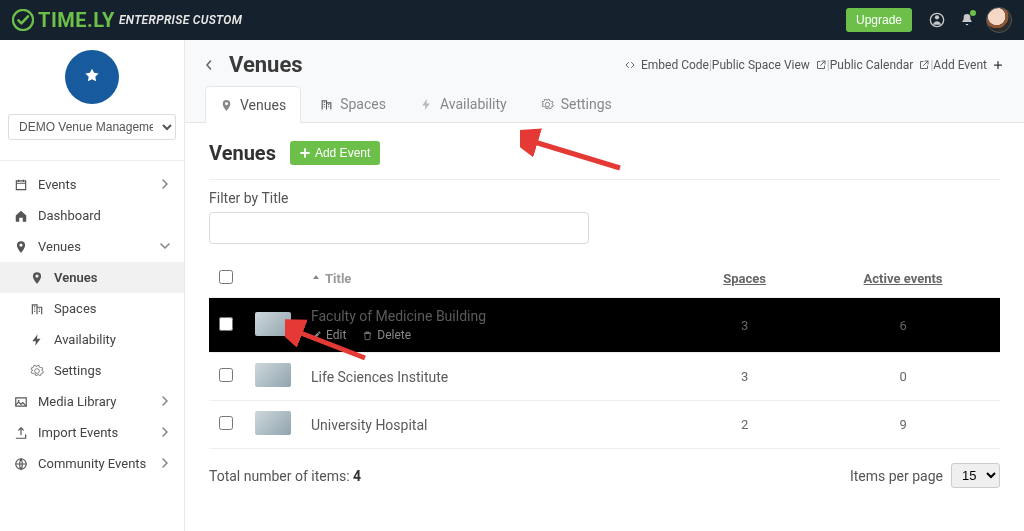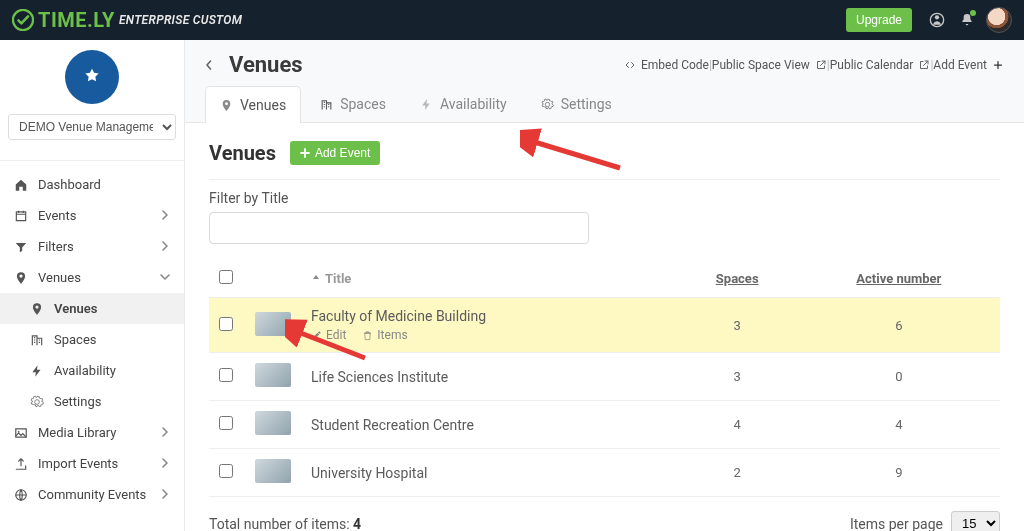--- a/index.html
+++ b/index.html
@@ -77,21 +77,21 @@
   .tbl { margin-top:16px; width:100%; border-collapse:collapse; }
   .tbl th, .tbl td { text-align:left; padding:10px 10px; border-bottom:1px solid #eee; }
   .tbl th { color:#999; font-weight:700; font-size:13px;text-decoration:underline; }
   .tbl th.center, .tbl td.center { text-align:center; color:#666; }
   .tbl th .sort { display:inline-flex; align-items:center; gap:4px;}
   .tbl th .sort svg { width:10px; height:10px; fill:#888;}
   .chkcol { width:36px; }
   .imgcol { width:48px; }
   .thumb { width:36px; height:24px; border-radius:2px; background:#d8d8d8; background:linear-gradient(135deg,#cfd8dc,#90a4ae); display:inline-block; }
   .tbl input[type=checkbox]{ width:14px; height:14px; border:1px solid #ccc; }
-  .row-hover { background:#fef9c3; }
+  .row-hover { background:#000000; }
   .row-title { color:#5b5b5b; font-size:14px; }
   .row-actions { margin-top:4px; display:flex; gap:16px; font-size:12px; color:#888;}
   .row-actions .act { display:flex; align-items:center; gap:4px; cursor:pointer;}
   .row-actions svg { width:11px; height:11px; fill:#888;}
 
   
   .table-footer { display:flex; align-items:center; padding:14px 0 0; font-size:14px; color:#555;}
   .table-footer .tot { }
   .table-footer .tot b { font-weight:700; color:#333;}
   .table-footer .ipp { margin-left:auto; display:flex; align-items:center; gap:8px;}
@@ -144,41 +144,32 @@
       <div class="org-select">
         <select>
           <option>DEMO Venue Managemen</option>
         </select>
       </div>
     </div>
     <div class="sb-divider"></div>
     <ul class="sb-menu" id="sb-menu">
         <li class="sb-item">
           <svg class="icon" viewBox="0 0 24 24">
-            <path d="M3 11l9-8 9 8v10a1 1 0 0 1-1 1h-5v-7h-6v7H4a1 1 0 0 1-1-1z"></path>
-          </svg>
-          <span>Dashboard</span>
-        </li>
-        <li class="sb-item">
-          <svg class="icon" viewBox="0 0 24 24">
             <path d="M4 5h16v15H4zM4 9h16M8 3v4M16 3v4" fill="none" stroke="#555" stroke-width="2"></path>
           </svg>
           <span>Events</span>
           <span class="caret "><svg viewBox="0 0 10 10">
               <path d="M3 1l4 4-4 4" fill="none" stroke="#888" stroke-width="1.6" stroke-linecap="round" stroke-linejoin="round"></path>
             </svg></span>
         </li>
         <li class="sb-item">
           <svg class="icon" viewBox="0 0 24 24">
-            <path d="M3 5h18l-7 8v6l-4 2v-8z"></path>
-          </svg>
-          <span>Filters</span>
-          <span class="caret "><svg viewBox="0 0 10 10">
-              <path d="M3 1l4 4-4 4" fill="none" stroke="#888" stroke-width="1.6" stroke-linecap="round" stroke-linejoin="round"></path>
-            </svg></span>
+            <path d="M3 11l9-8 9 8v10a1 1 0 0 1-1 1h-5v-7h-6v7H4a1 1 0 0 1-1-1z"></path>
+          </svg>
+          <span>Dashboard</span>
         </li>
         <li class="sb-item">
           <svg class="icon" viewBox="0 0 24 24">
             <path d="M12 2a7 7 0 0 0-7 7c0 5 7 13 7 13s7-8 7-13a7 7 0 0 0-7-7zm0 9.5A2.5 2.5 0 1 1 12 6a2.5 2.5 0 0 1 0 5.5z"></path>
           </svg>
           <span>Venues</span>
           <span class="caret down"><svg viewBox="0 0 10 10">
               <path d="M3 1l4 4-4 4" fill="none" stroke="#888" stroke-width="1.6" stroke-linecap="round" stroke-linejoin="round"></path>
             </svg></span>
         </li>
@@ -327,64 +318,55 @@
           <tr>
             <th class="chkcol"><input type="checkbox" style=""></th>
             <th class="imgcol"></th>
             <th><span class="sort">
                   <svg viewBox="0 0 10 10">
                     <path d="M5 2l3 4H2z"></path>
                   </svg>
                   <span>Title</span>
                 </span></th>
             <th class="center">Spaces</th>
-            <th class="center">Active number</th>
+            <th class="center">Active events</th>
           </tr>
         </thead>
         <tbody id="tbody">
             <tr class="row-hover">
               <td class="chkcol"><input type="checkbox" style=""></td>
               <td class="imgcol"><span class="thumb"></span></td>
               <td>
                 <div class="row-title">Faculty of Medicine Building</div>
                 <div class="row-actions">
                   <span class="act">
                     <svg viewBox="0 0 24 24">
                       <path d="M3 17.25V21h3.75L17.8 9.94l-3.75-3.75L3 17.25zM20.7 7.04a1 1 0 0 0 0-1.41l-2.34-2.34a1 1 0 0 0-1.41 0l-1.83 1.83 3.75 3.75 1.83-1.83z"></path>
                     </svg>
                     <span>Edit</span>
                   </span>
                   <span class="act">
                     <svg viewBox="0 0 24 24">
                       <path d="M6 7h12l-1 14H7L6 7zm3-3h6l1 2H8l1-2zM4 7h16" fill="none" stroke="#888" stroke-width="1.6"></path>
                     </svg>
-                    <span>Items</span>
+                    <span>Delete</span>
                   </span>
                 </div>
               </td>
               <td class="center">3</td>
               <td class="center">6</td>
             </tr>
             <tr>
               <td class="chkcol"><input type="checkbox" style=""></td>
               <td class="imgcol"><span class="thumb"></span></td>
               <td>
                 <div class="row-title">Life Sciences Institute</div>
               </td>
               <td class="center">3</td>
               <td class="center">0</td>
-            </tr>
-            <tr>
-              <td class="chkcol"><input type="checkbox" style=""></td>
-              <td class="imgcol"><span class="thumb"></span></td>
-              <td>
-                <div class="row-title">Student Recreation Centre</div>
-              </td>
-              <td class="center">4</td>
-              <td class="center">4</td>
             </tr>
             <tr>
               <td class="chkcol"><input type="checkbox" style=""></td>
               <td class="imgcol"><span class="thumb"></span></td>
               <td>
                 <div class="row-title">University Hospital</div>
               </td>
               <td class="center">2</td>
               <td class="center">9</td>
             </tr>

